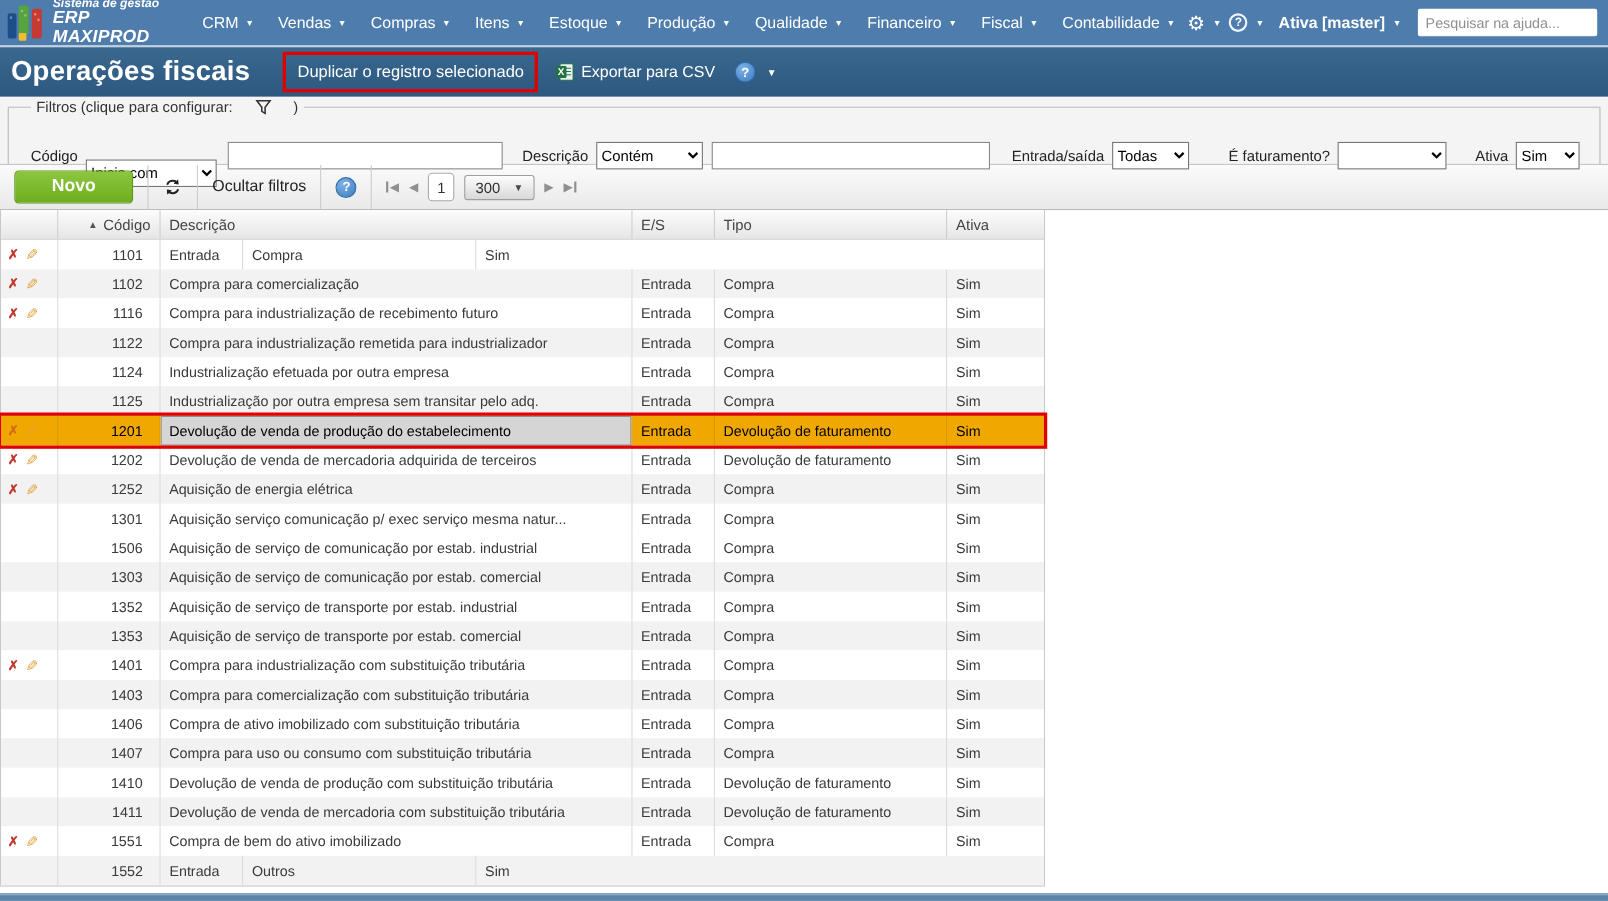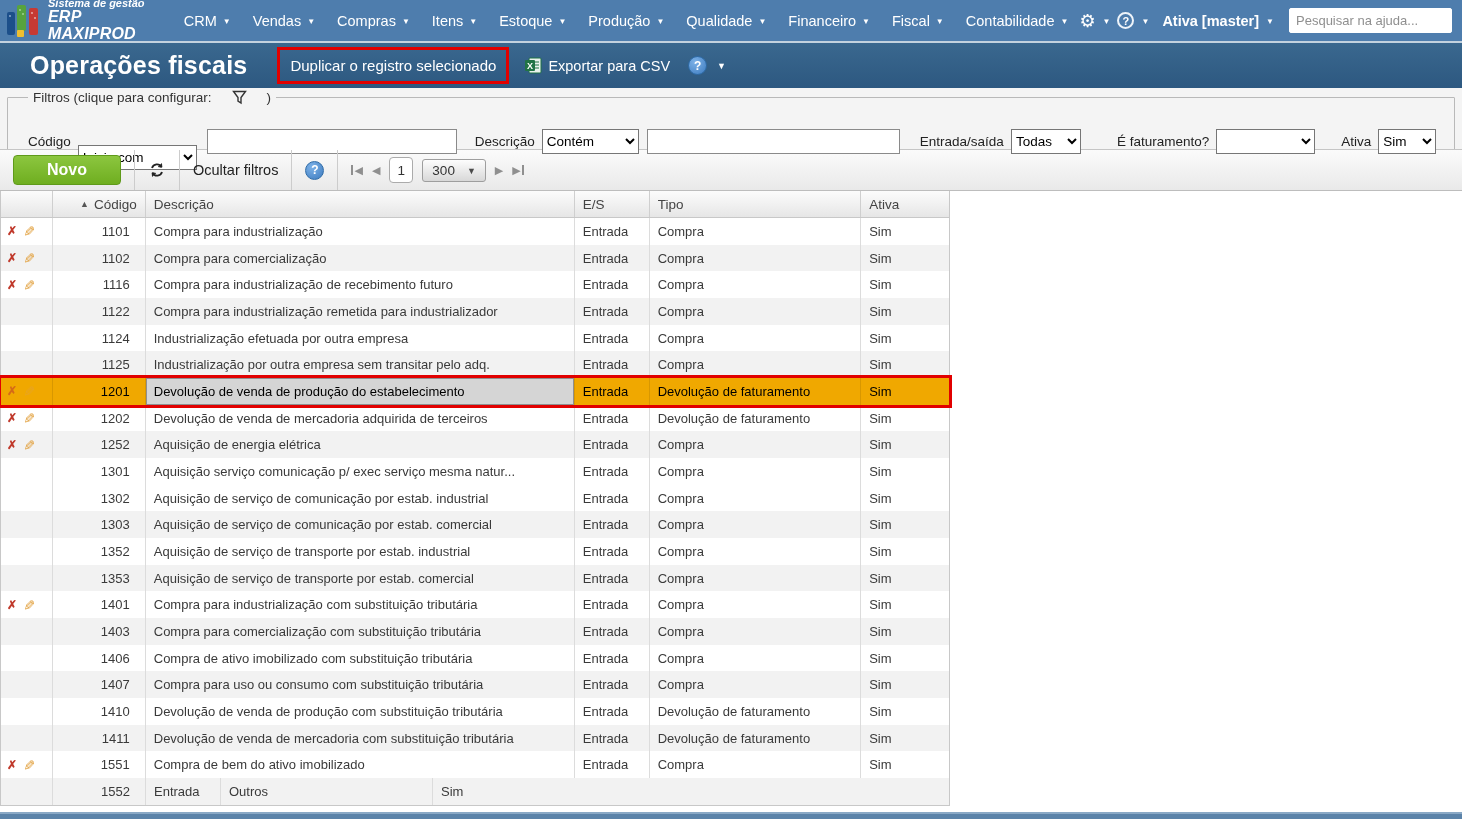--- a/index.html
+++ b/index.html
@@ -24,21 +24,21 @@
                font-size:11px; font-weight:bold; cursor:pointer; }
   .admin { font-size:14.5px; font-weight:bold; margin-left:6px; white-space:nowrap; cursor:pointer; }
   .nav-search { width:163px; height:25px; border:1px solid #fff; border-radius:2px;
                 font-size:13px; padding:0 6px; margin-left:8px; color:#444;
                 font-family:"Liberation Sans", sans-serif; }
   .nav-search::placeholder { color:#8f8f8f; }
 
   
   .pagebar { height:45px; background:linear-gradient(#3a688f,#2d5880);
              display:flex; align-items:center; color:#fff; }
-  .page-title { font-size:25px; font-weight:bold; padding:0 14px 0 10px; letter-spacing:.2px;margin-left:20px; }
+  .page-title { font-size:25px; font-weight:bold; padding:0 14px 0 10px; letter-spacing:.2px; }
   .dup-btn { border:3px solid #e10000; padding:7px 10px; font-size:15px; color:#fff;
              margin-left:16px; cursor:pointer; white-space:nowrap; }
   .csv-btn { display:flex; align-items:center; gap:6px; margin-left:16px; font-size:14.5px;
              cursor:pointer; }
   .help-badge { width:19px; height:19px; border-radius:50%;
                 background:radial-gradient(circle at 35% 30%, #7db2e8, #3d7bbf);
                 border:1px solid #2f6ca8; color:#fff; font-weight:bold; font-size:12px;
                 display:flex; align-items:center; justify-content:center; margin-left:18px;
                 cursor:pointer; }
   .pagebar .caret { margin-left:10px; font-size:9px; }
@@ -314,21 +314,20 @@
     <div class="h h-tipo">Tipo</div>
     <div class="h h-ativa">Ativa</div>
   </div>
   <div id="tbody">
       <div class="trow">
     <div class="c c-icons">
       <span class="del-ic">✗</span>
       <span class="edit-ic">✎</span>
     </div>
     <div class="c c-code">1101</div>
-    <div class="c c-desc">Compra para industrialização</div>
     <div class="c c-es">Entrada</div>
     <div class="c c-tipo">Compra</div>
     <div class="c c-ativa">Sim</div>
   </div>
       <div class="trow shaded">
     <div class="c c-icons">
       <span class="del-ic">✗</span>
       <span class="edit-ic">✎</span>
     </div>
     <div class="c c-code">1102</div>
@@ -423,21 +422,21 @@
     <div class="c c-desc">Aquisição serviço comunicação p/ exec serviço mesma natur...</div>
     <div class="c c-es">Entrada</div>
     <div class="c c-tipo">Compra</div>
     <div class="c c-ativa">Sim</div>
   </div>
       <div class="trow no-icons">
     <div class="c c-icons">
       <span class="del-ic">✗</span>
       <span class="edit-ic">✎</span>
     </div>
-    <div class="c c-code">1302</div>
+    <div class="c c-code">1506</div>
     <div class="c c-desc">Aquisição de serviço de comunicação por estab. industrial</div>
     <div class="c c-es">Entrada</div>
     <div class="c c-tipo">Compra</div>
     <div class="c c-ativa">Sim</div>
   </div>
       <div class="trow shaded no-icons">
     <div class="c c-icons">
       <span class="del-ic">✗</span>
       <span class="edit-ic">✎</span>
     </div>

